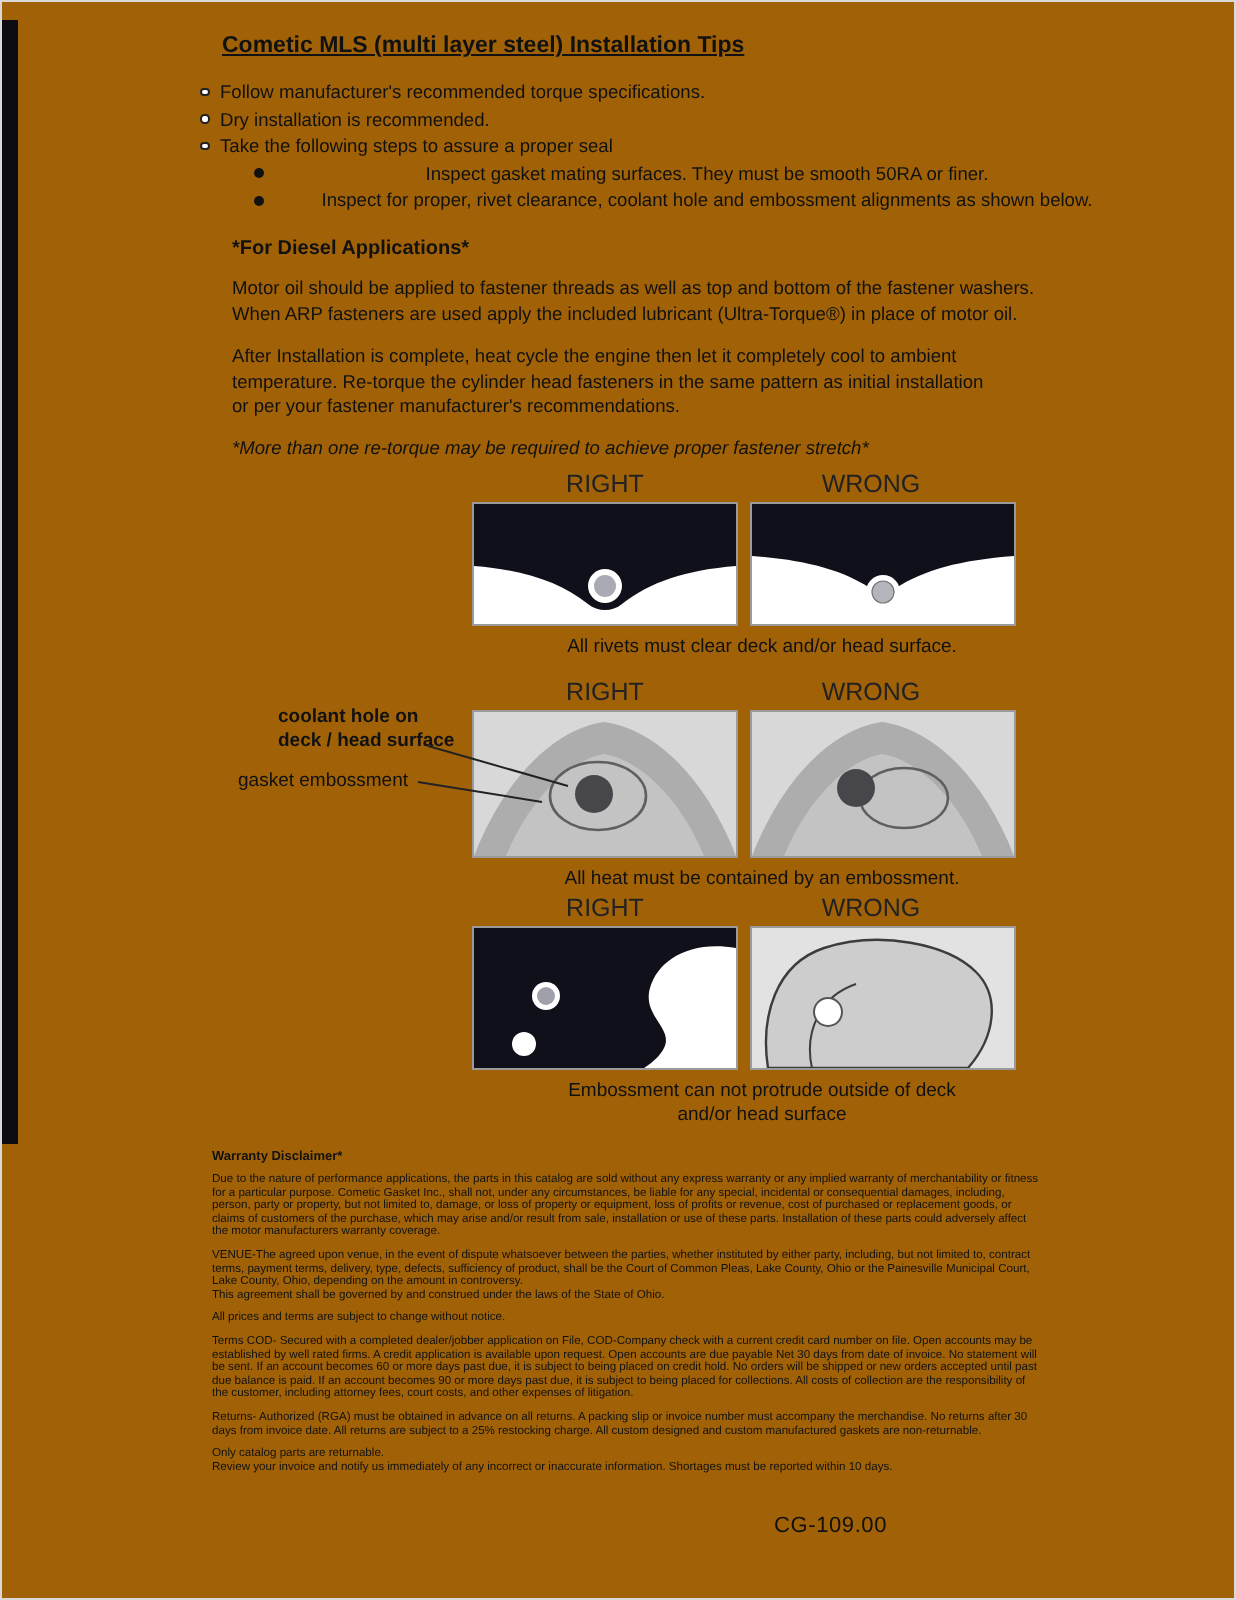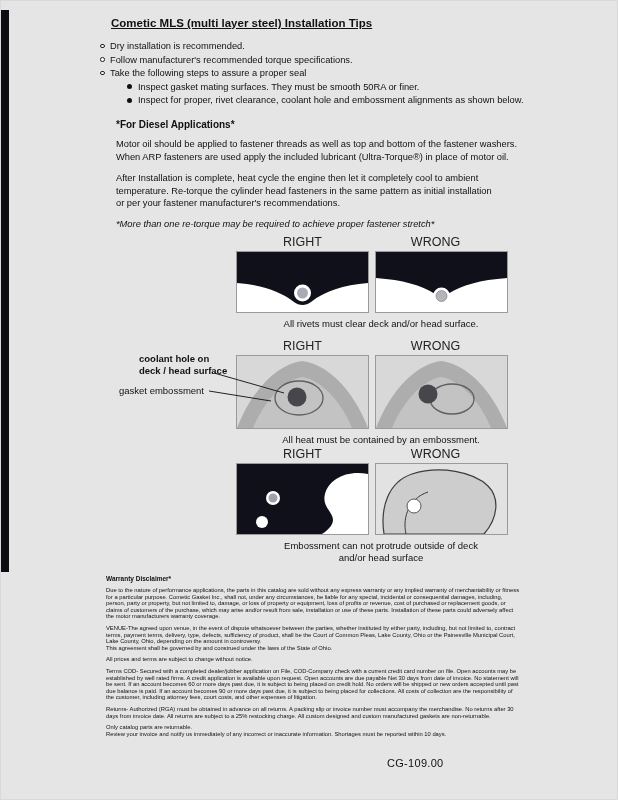--- a/index.html
+++ b/index.html
@@ -1,29 +1,29 @@
 <!DOCTYPE html>
 <html><head>
 <meta charset="utf-8">
 <style>
   * { margin:0; padding:0; box-sizing:border-box; }
   html,body { background:#ffffff; }
   body { font-family:"Liberation Sans", sans-serif; }
-  .page { position:relative; width:618px; height:800px; margin:0 auto; background:#e5e5e5;
+  .page { position:relative; width:618px; height:800px; margin:0 auto; background:#a16207;
           border:1px solid #d9d9d9; overflow:hidden; color:#111; }
   .bleed-bar { position:absolute; left:0; top:9px; width:8px; height:562px; background:#0c0c12; }
 
   
   .head { position:absolute; left:98px; top:16px; width:470px; }
   .title { font-size:11.5px; font-weight:bold; text-decoration:underline; margin-left:12px; margin-bottom:11px; }
   .tips { list-style:none; font-size:9.3px; line-height:12.5px; }
   .tips > li { position:relative; padding-left:11px; margin-bottom:1px; }
   .tips > li > .marker { position:absolute; left:1px; top:3.5px; width:4.5px; height:4.5px;
                          border:1px solid #222; border-radius:50%; background:#fff; }
-  .subtips { list-style:none; margin:1px 0 0 17px; }
+  .subtips { list-style:none; margin:1px 0 0 17px;text-align:center; }
   .subtips > li { position:relative; padding-left:11px; margin-bottom:1px; }
   .subtips > li > .marker { position:absolute; left:0; top:3.5px; width:5px; height:5px;
                             background:#111; border-radius:50%; }
 
   
   .diesel { position:absolute; left:115px; top:118px; width:465px; }
   .diesel-heading { font-size:10px; font-weight:bold; margin-bottom:8px; }
   .body-par { font-size:9.3px; line-height:12.5px; margin-bottom:9px; white-space:pre-line; }
   .retorque { font-size:9.3px; margin-top:2px;font-style:italic; }
 
@@ -54,25 +54,25 @@
 <body>
 
 <div class="page">
   <div class="bleed-bar"></div>
 
   <div class="head">
     <div class="title">Cometic MLS (multi layer steel) Installation Tips</div>
     <ul class="tips">
       <li>
         <span class="marker"></span>
-        <span>Dry installation is recommended.</span>
+        <span>Follow manufacturer's recommended torque specifications.</span>
       </li>
       <li>
         <span class="marker"></span>
-        <span>Follow manufacturer's recommended torque specifications.</span>
+        <span>Dry installation is recommended.</span>
       </li>
       <li>
         <span class="marker"></span>
         <span>Take the following steps to assure a proper seal</span>
         <ul class="subtips">
           <li>
             <span class="marker"></span>
             <span>Inspect gasket mating surfaces.  They must be smooth 50RA or finer.</span>
           </li>
           <li>

